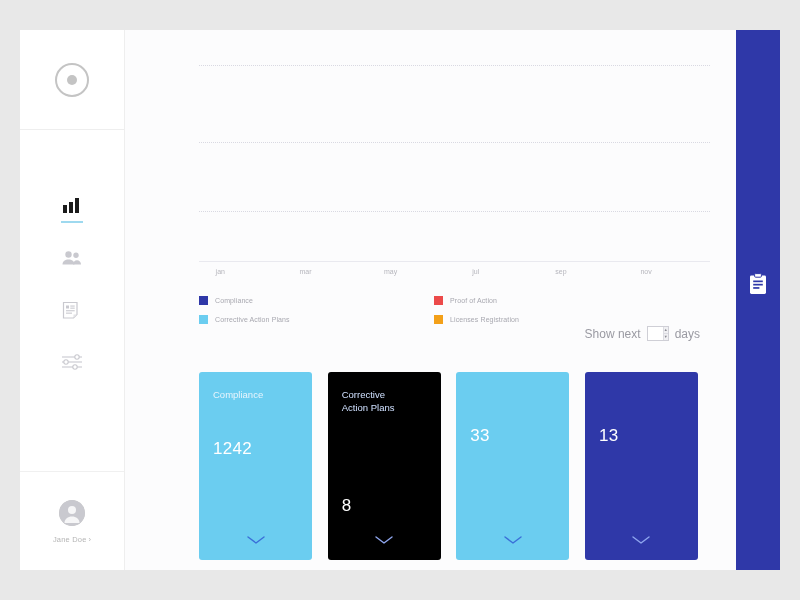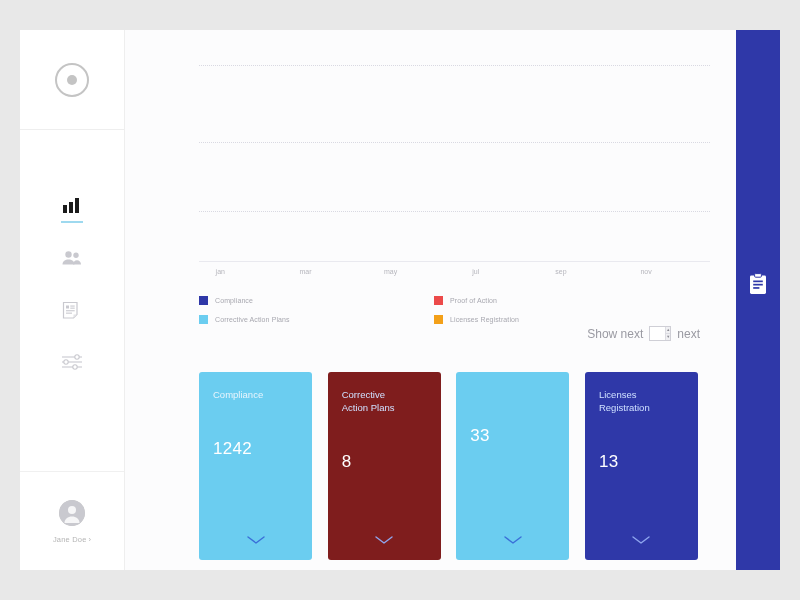--- a/index.html
+++ b/index.html
@@ -558,46 +558,45 @@
 
     <div id="show-next-row">
       <span class="sn-text">Show next</span>
       <span id="days-spinner">
         <input id="days-input" type="text" placeholder="" style="">
         <span class="spin-btns">
           <span class="spin-btn up">▲</span>
           <span class="spin-btn down">▼</span>
         </span>
       </span>
-      <span class="sn-text">next</span>
+      <span class="sn-text">days</span>
     </div>
 
     <div id="cards">
         <div class="card light" style="background: rgb(107, 205, 240);">
           <div class="card-title">Compliance</div>
           <div class="card-value">1242</div>
           <span class="card-chevron"><svg width="18" height="8" viewBox="0 0 18 8">
               <path d="M1 1l8 6 8-6" fill="none" stroke="#3a6fd8" stroke-width="1.4" stroke-linecap="round" stroke-linejoin="round"></path>
             </svg></span>
         </div>
-        <div class="card dark" style="background: #7f1d1d;">
+        <div class="card dark" style="background: #000000; gap: 44px;">
           <div class="card-title">Corrective<br>Action Plans</div>
           <div class="card-value">8</div>
           <span class="card-chevron"><svg width="18" height="8" viewBox="0 0 18 8">
               <path d="M1 1l8 6 8-6" fill="none" stroke="#8fa6ee" stroke-width="1.4" stroke-linecap="round" stroke-linejoin="round"></path>
             </svg></span>
         </div>
         <div class="card light" style="background: rgb(107, 205, 240);">
           <div class="card-value">33</div>
           <span class="card-chevron"><svg width="18" height="8" viewBox="0 0 18 8">
               <path d="M1 1l8 6 8-6" fill="none" stroke="#3a6fd8" stroke-width="1.4" stroke-linecap="round" stroke-linejoin="round"></path>
             </svg></span>
         </div>
         <div class="card dark" style="background: rgb(47, 56, 168);">
-          <div class="card-title">Licenses<br>Registration</div>
           <div class="card-value">13</div>
           <span class="card-chevron"><svg width="18" height="8" viewBox="0 0 18 8">
               <path d="M1 1l8 6 8-6" fill="none" stroke="#8fa6ee" stroke-width="1.4" stroke-linecap="round" stroke-linejoin="round"></path>
             </svg></span>
         </div>
       </div>
   </div>
 
   <div id="right-rail" style="background: rgb(47, 56, 168);">
     <span id="rail-icon">

